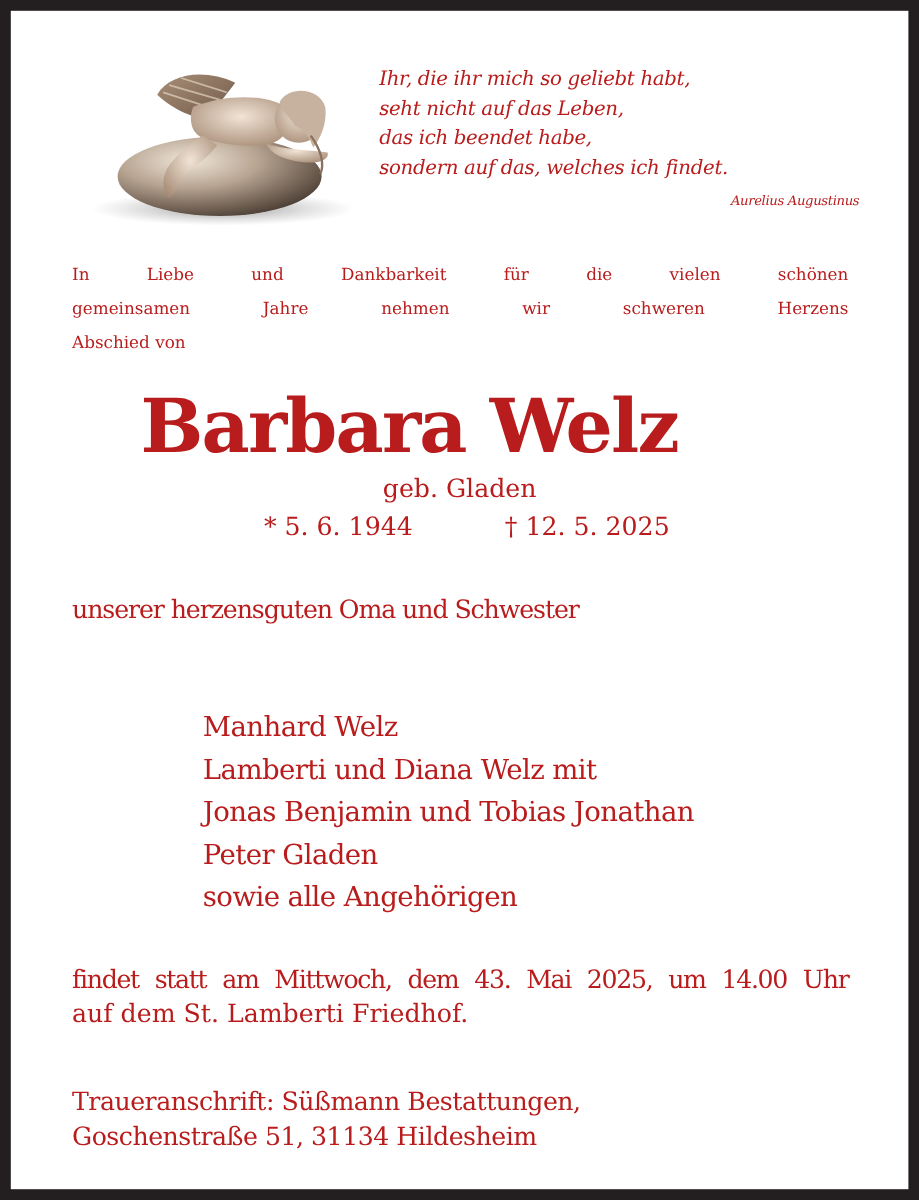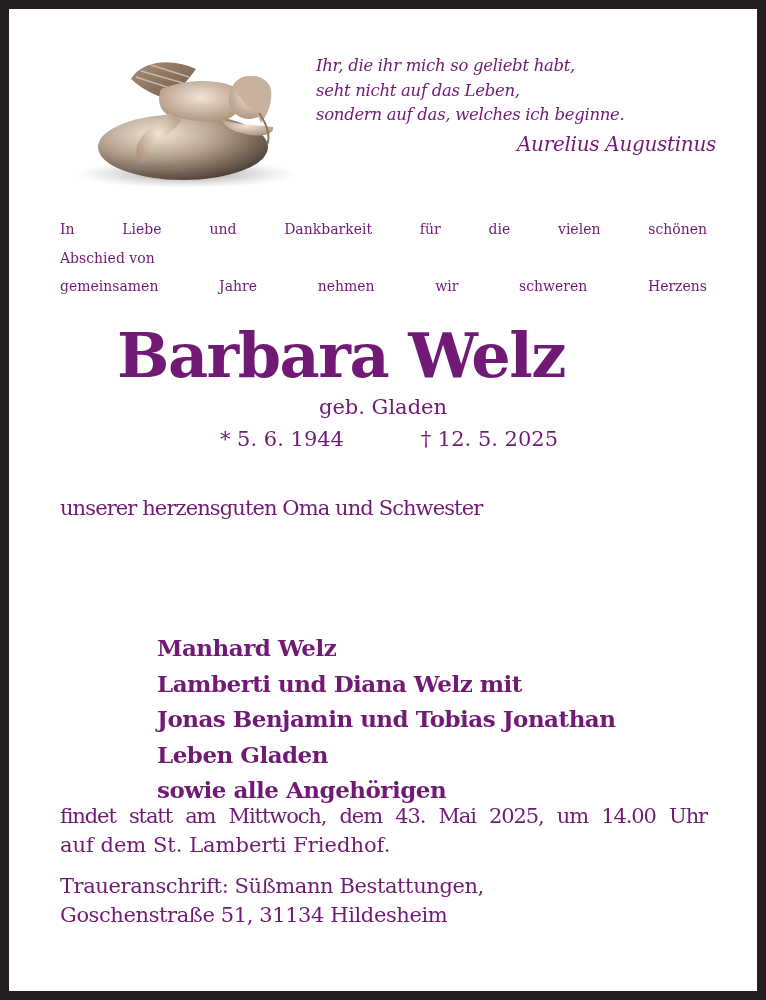--- a/index.html
+++ b/index.html
@@ -1,39 +1,39 @@
 <!DOCTYPE html>
 <html><head>
 <meta charset="utf-8">
 <style>
   html, body { margin: 0; padding: 0; }
   body { width: 766px; height: 1000px; background: #231f20; position: relative; overflow: hidden; }
   .card { position: absolute; left: 9px; top: 9px; width: 748px; height: 982px; background: #ffffff; }
-  .serif { font-family: "DejaVu Serif", "Liberation Serif", serif; color: #701a75; }
+  .serif { font-family: "DejaVu Serif", "Liberation Serif", serif; color: #b91c1c; }
   .angel { position: absolute; left: 52px; top: 40px; width: 245px; height: 145px; }
   .quote { position: absolute; left: 307px; top: 45px; width: 400px; font-style: italic; font-size: 16.5px; line-height: 24.5px; }
   .quote .line { display: block; white-space: nowrap; letter-spacing: -0.3px; }
-  .quote .author { display: block; text-align: right; font-size: 20px; margin-top: 4px; letter-spacing: -0.3px; }
+  .quote .author { display: block; text-align: right; font-size: 11px; margin-top: 4px; letter-spacing: -0.3px; }
   .intro { position: absolute; left: 51px; top: 206px; width: 647px; font-size: 14px; line-height: 28.5px; text-align: justify; text-align-last: left; }
   .intro .ln { display: block; text-align: justify; text-align-last: justify; white-space: nowrap; }
   .intro .ln.last { text-align-last: left; }
   .name { position: absolute; left: 0; top: 307px; width: 664px; text-align: center; font-weight: bold; font-size: 62px; line-height: 80px; letter-spacing: -1.5px; }
   .geb { position: absolute; left: 0; top: 384px; width: 748px; text-align: center; font-size: 21px; line-height: 28px; }
   .dates { position: absolute; left: 0; top: 416px; width: 760px; text-align: center; font-size: 21px; line-height: 28px; }
   .dates span { display: inline-block; }
   .dates .birth { margin-right: 70px; }
   .family { position: absolute; left: 51px; top: 485px; width: 660px; font-size: 21px; line-height: 29px; letter-spacing: -0.9px; }
   .family .ln { display: block; white-space: nowrap; }
-  .mourners { position: absolute; left: 148px; top: 580px; font-weight: bold; font-size: 23px; line-height: 35.5px; letter-spacing: -0.5px; margin-top: 41px; }
+  .mourners { position: absolute; left: 160px; top: 580px; font-weight: normal; font-size: 23px; line-height: 35.5px; letter-spacing: -0.5px; }
   .mourners .ln { display: block; white-space: nowrap; }
   .funeral { position: absolute; left: 51px; top: 793px; width: 647px; font-size: 21px; line-height: 28.5px; }
   .funeral .ln { display: block; white-space: nowrap; }
   .funeral .j1 { text-align: justify; text-align-last: justify; letter-spacing: -0.2px; }
   .funeral .j2 { text-align: justify; text-align-last: justify; letter-spacing: -1.1px; }
-  .address { position: absolute; left: 51px; top: 863px; width: 647px; font-size: 21px; line-height: 29px; letter-spacing: -0.4px; }
+  .address { position: absolute; left: 51px; top: 895px; width: 647px; font-size: 21px; line-height: 29px; letter-spacing: -0.4px; }
   .address .ln { display: block; white-space: nowrap; }
 </style>
 </head>
 <body>
 
 <div class="card">
 
   <div class="angel">
     <svg width="245" height="145" viewBox="0 0 245 145" xmlns="http://www.w3.org/2000/svg">
       <defs>
@@ -64,46 +64,47 @@
       <path d="M172 36 C180 22 205 24 210 40 C212 55 205 68 200 74 C196 62 190 58 185 56 C180 48 174 44 172 36 Z" fill="#c7b29f"></path>
       <path d="M108 64 C96 72 84 82 78 92 C74 100 74 110 80 116 C86 112 88 100 96 94 C104 88 114 80 120 72 Z" fill="url(#body)"></path>
       <path d="M160 70 C175 76 195 76 212 78 C214 84 204 88 190 86 C176 84 165 80 160 70 Z" fill="url(#body)"></path>
       <path d="M198 64 C205 74 210 86 206 96" stroke="#8a7260" stroke-width="2" fill="none"></path>
     </svg>
   </div>
 
   <div class="quote serif">
     <span class="line">Ihr, die ihr mich so geliebt habt,</span>
     <span class="line">seht nicht auf das Leben,</span>
-    <span class="line">sondern auf das, welches ich beginne.</span>
+    <span class="line">das ich beendet habe,</span>
+    <span class="line">sondern auf das, welches ich findet.</span>
     <span class="author">Aurelius Augustinus</span>
   </div>
 
   <div class="intro serif">
     <span class="ln">In Liebe und Dankbarkeit für die vielen schönen</span>
+    <span class="ln">gemeinsamen Jahre nehmen wir schweren Herzens</span>
     <span class="ln last">Abschied von</span>
-    <span class="ln">gemeinsamen Jahre nehmen wir schweren Herzens</span>
   </div>
 
   <div class="name serif">Barbara Welz</div>
   <div class="geb serif">geb. Gladen</div>
   <div class="dates serif">
     <span class="birth">* 5. 6. 1944</span>
     <span class="death">† 12. 5. 2025</span>
   </div>
 
   <div class="family serif">
     <span class="ln">unserer herzensguten Oma und Schwester</span>
   </div>
 
   <div class="mourners serif">
     <span class="ln">Manhard Welz</span>
     <span class="ln">Lamberti und Diana Welz mit</span>
     <span class="ln">Jonas Benjamin und Tobias Jonathan</span>
-    <span class="ln">Leben Gladen</span>
+    <span class="ln">Peter Gladen</span>
     <span class="ln">sowie alle Angehörigen</span>
   </div>
 
   <div class="funeral serif">
     <span class="ln j2">findet statt am Mittwoch, dem 43. Mai 2025, um 14.00 Uhr</span>
     <span class="ln">auf dem St. Lamberti Friedhof.</span>
   </div>
 
   <div class="address serif">
     <span class="ln">Traueranschrift: Süßmann Bestattungen,</span>

